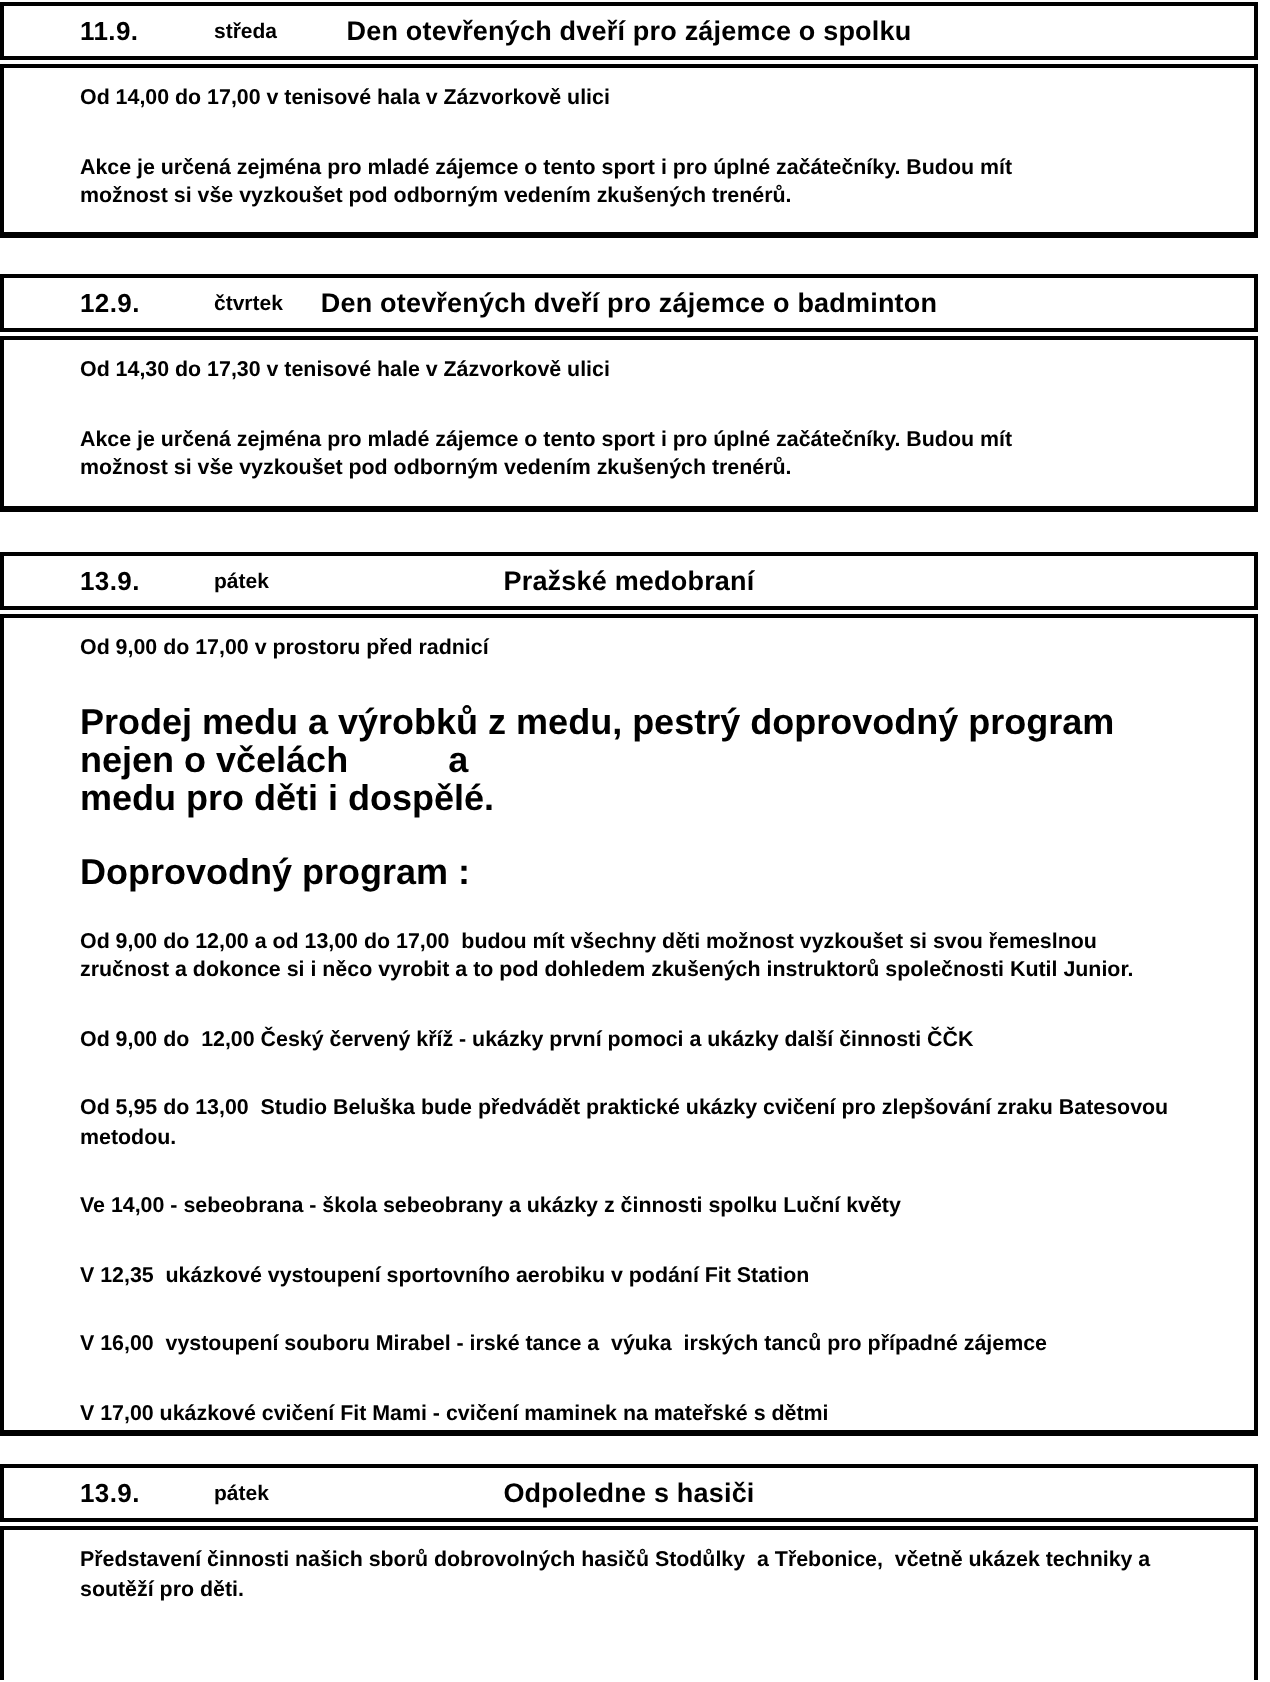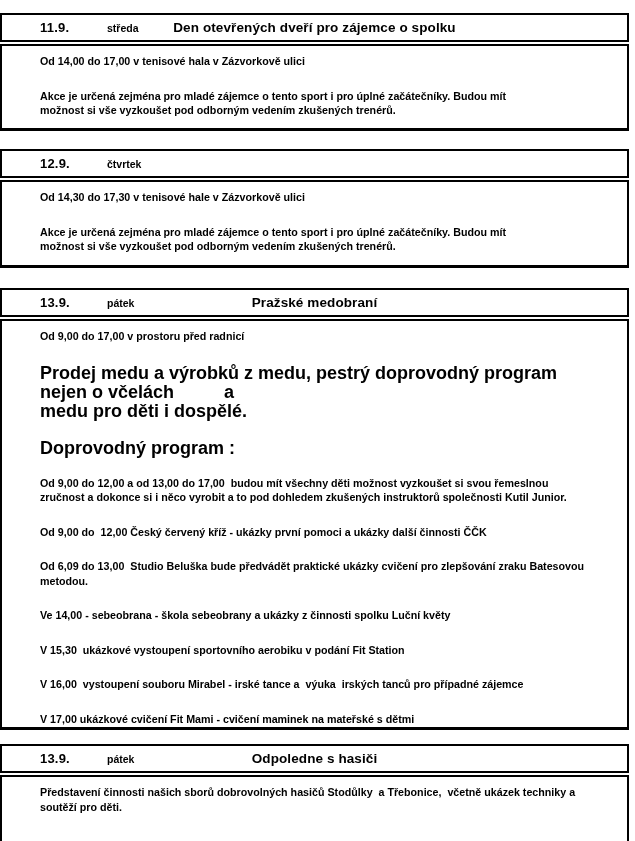--- a/index.html
+++ b/index.html
@@ -62,21 +62,21 @@
     line-height: 14.5px;
     white-space: pre-wrap;
   }
   .line.lg {
     font-size: 18px;
     line-height: 19px;
     margin-bottom: 18px;
   }
 
   
-  .sec0 { margin-top: 13px; }
+  .sec0 { margin-top: 1px; }
   .sec0 .bod { height: 87px; }
   .sec1 { margin-top: 18px; }
   .sec1 .bod { height: 88px; }
   .sec2 { margin-top: 20px; }
   .sec2 .bod { height: 411px; }
   .sec3 { margin-top: 14px; }
   .sec3 .bod { height: 77px; border-bottom: none; }
 </style>
 </head>
 <body>
@@ -93,20 +93,21 @@
           <p class="line">Od 14,00 do 17,00 v tenisové hala v Zázvorkově ulici</p>
           <p class="line">Akce je určená zejména pro mladé zájemce o tento sport i pro úplné začátečníky. Budou mít
 možnost si vše vyzkoušet pod odborným vedením zkušených trenérů.</p>
         </div>
   </section>
 
   <section class="event sec1">
     <div class="hdr">
       <span class="date">12.9.</span>
       <span class="day">čtvrtek</span>
+      <span class="title">Den otevřených dveří pro zájemce o badminton</span>
     </div>
     <div class="bod">
           <p class="line">Od 14,30 do 17,30 v tenisové hale v Zázvorkově ulici</p>
           <p class="line">Akce je určená zejména pro mladé zájemce o tento sport i pro úplné začátečníky. Budou mít
 možnost si vše vyzkoušet pod odborným vedením zkušených trenérů.</p>
         </div>
   </section>
 
   <section class="event sec2">
     <div class="hdr">
@@ -115,24 +116,24 @@
       <span class="title">Pražské medobraní</span>
     </div>
     <div class="bod">
           <p class="line">Od 9,00 do 17,00 v prostoru před radnicí</p>
           <p class="line lg">Prodej medu a výrobků z medu, pestrý doprovodný program nejen o včelách          a
 medu pro děti i dospělé.</p>
           <p class="line lg">Doprovodný program :</p>
           <p class="line">Od 9,00 do 12,00 a od 13,00 do 17,00  budou mít všechny děti možnost vyzkoušet si svou řemeslnou
 zručnost a dokonce si i něco vyrobit a to pod dohledem zkušených instruktorů společnosti Kutil Junior.</p>
           <p class="line">Od 9,00 do  12,00 Český červený kříž - ukázky první pomoci a ukázky další činnosti ČČK</p>
-          <p class="line">Od 6,09 do 13,00  Studio Beluška bude předvádět praktické ukázky cvičení pro zlepšování zraku Batesovou
+          <p class="line">Od 5,95 do 13,00  Studio Beluška bude předvádět praktické ukázky cvičení pro zlepšování zraku Batesovou
 metodou.</p>
           <p class="line">Ve 14,00 - sebeobrana - škola sebeobrany a ukázky z činnosti spolku Luční květy</p>
-          <p class="line">V 15,30  ukázkové vystoupení sportovního aerobiku v podání Fit Station</p>
+          <p class="line">V 12,35  ukázkové vystoupení sportovního aerobiku v podání Fit Station</p>
           <p class="line">V 16,00  vystoupení souboru Mirabel - irské tance a  výuka  irských tanců pro případné zájemce</p>
           <p class="line">V 17,00 ukázkové cvičení Fit Mami - cvičení maminek na mateřské s dětmi</p>
         </div>
   </section>
 
   <section class="event sec3">
     <div class="hdr">
       <span class="date">13.9.</span>
       <span class="day">pátek</span>
       <span class="title">Odpoledne s hasiči</span>

